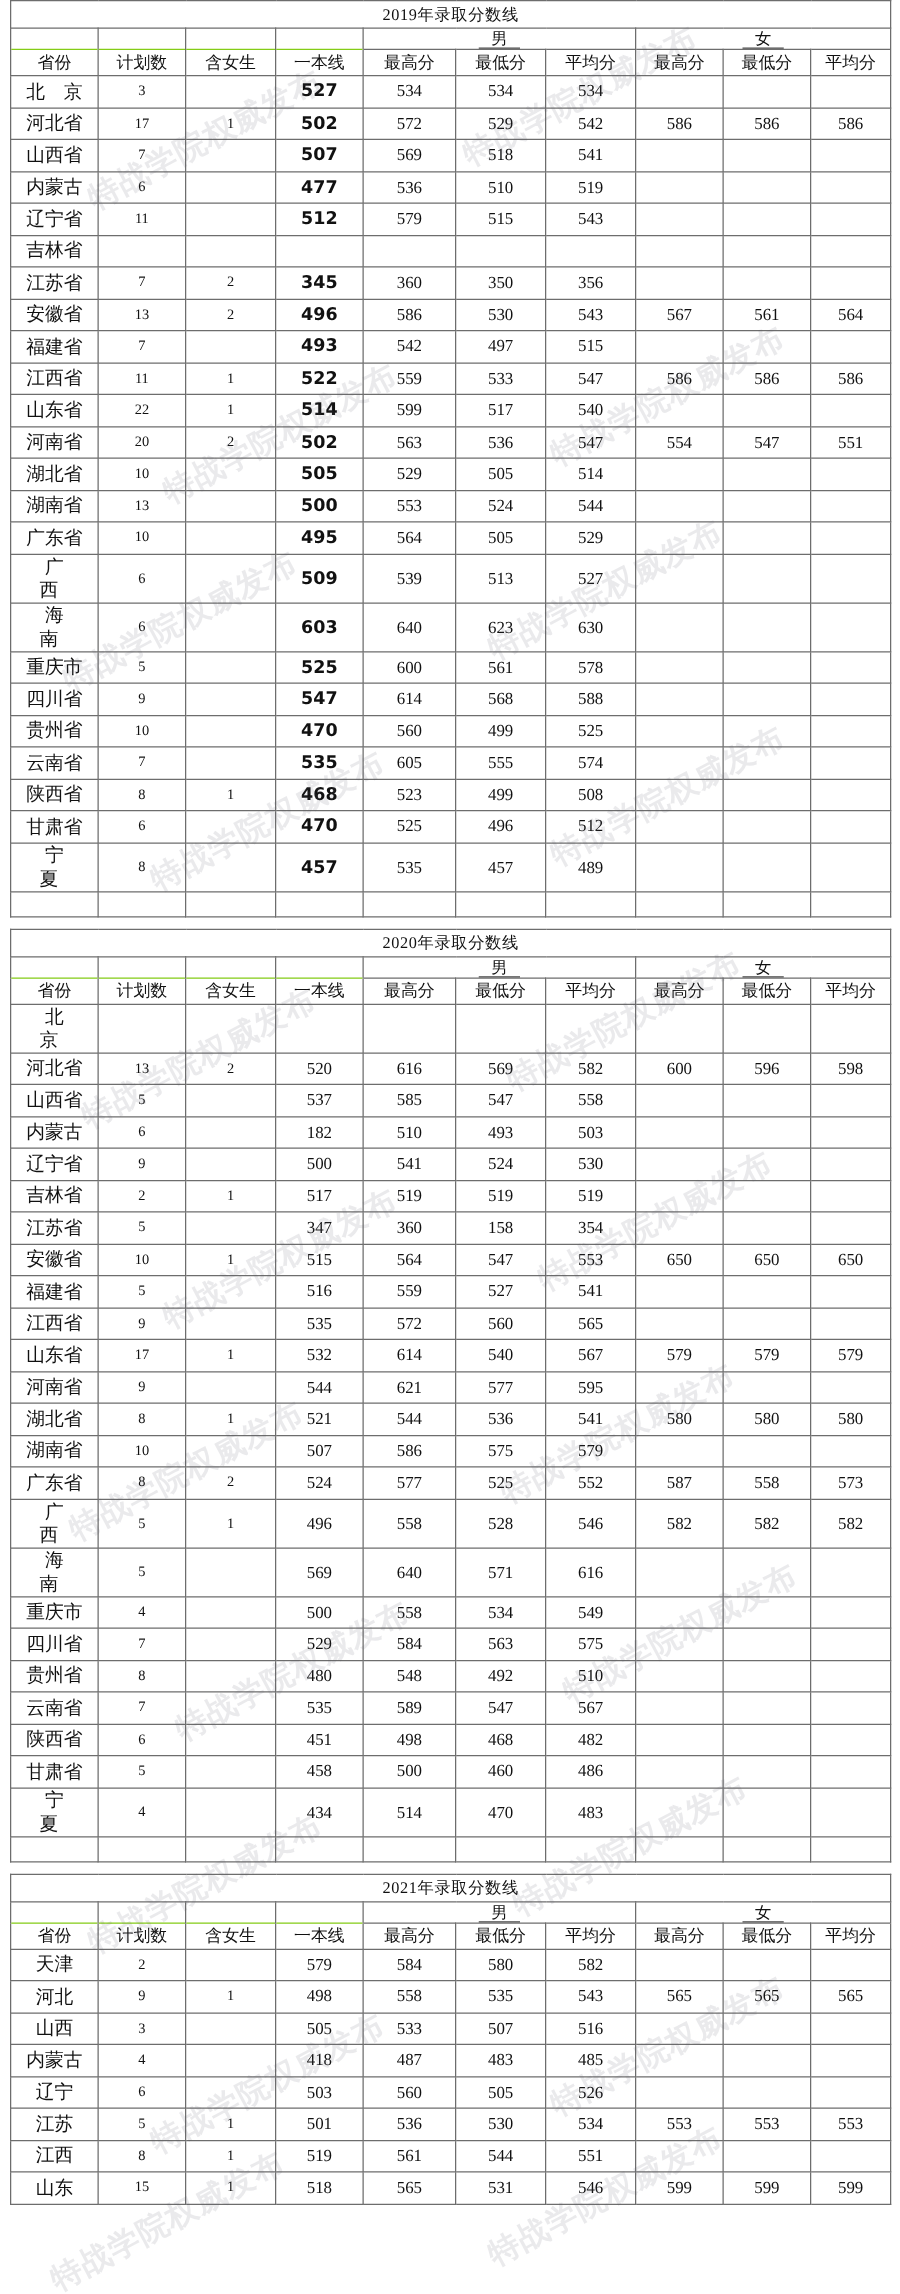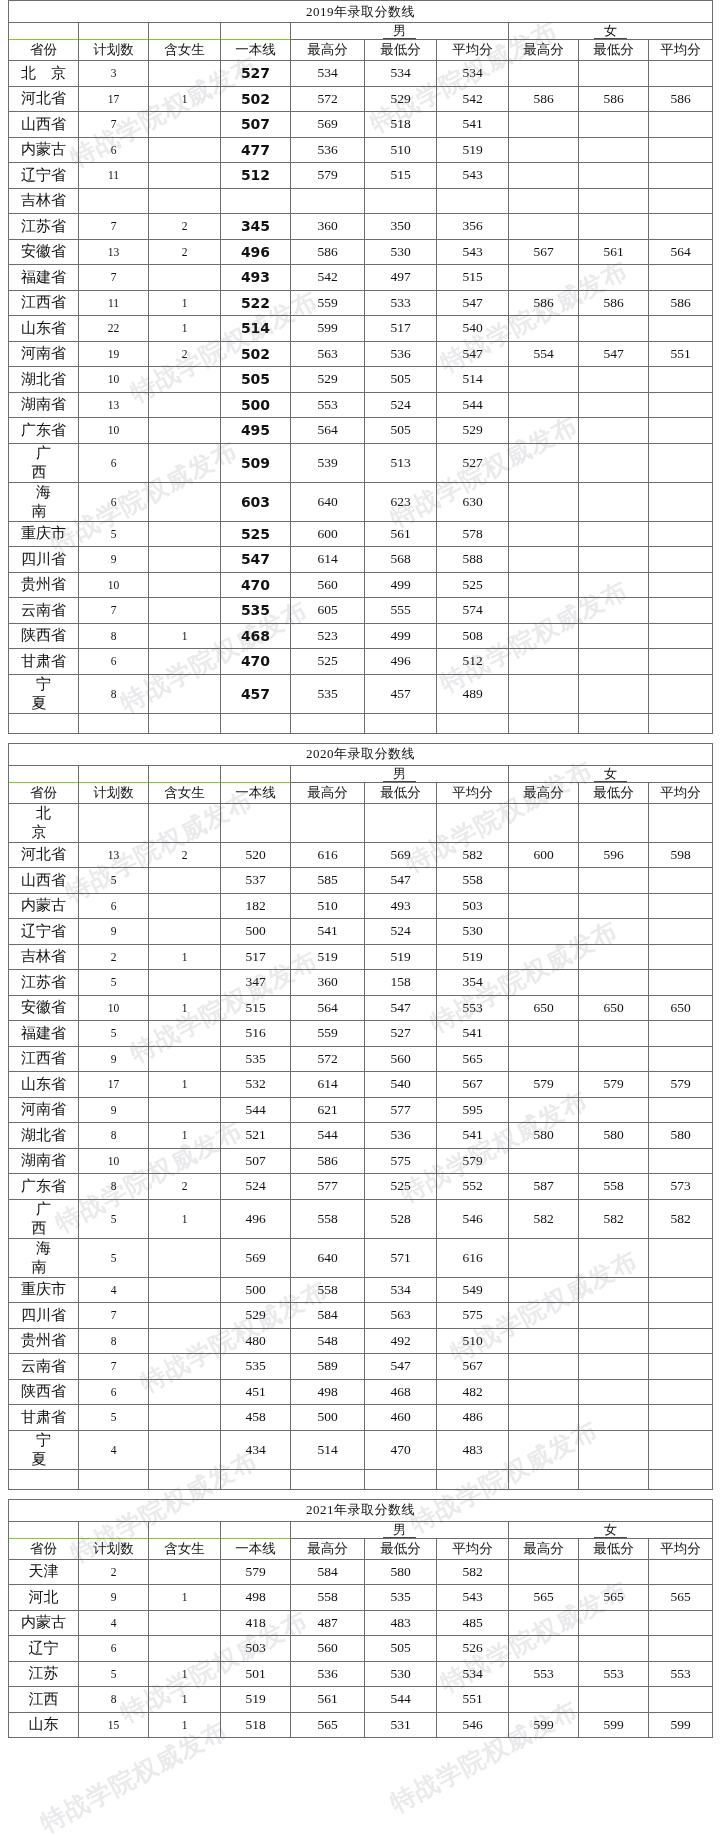--- a/index.html
+++ b/index.html
@@ -309,21 +309,21 @@
               <td class="line-b">514</td>
               <td class="num">599</td>
               <td class="num">517</td>
               <td class="num">540</td>
               <td class="num"></td>
               <td class="num"></td>
               <td class="num"></td>
             </tr>
             <tr class="data-row">
               <td class="prov">河南省</td>
-              <td class="plan">19</td>
+              <td class="plan">20</td>
               <td class="plan">2</td>
               <td class="line-b">502</td>
               <td class="num">563</td>
               <td class="num">536</td>
               <td class="num">547</td>
               <td class="num">554</td>
               <td class="num">547</td>
               <td class="num">551</td>
             </tr>
             <tr class="data-row">
@@ -880,20 +880,32 @@
               <td class="plan">1</td>
               <td class="num">498</td>
               <td class="num">558</td>
               <td class="num">535</td>
               <td class="num">543</td>
               <td class="num">565</td>
               <td class="num">565</td>
               <td class="num">565</td>
             </tr>
             <tr class="data-row">
+              <td class="prov">山西</td>
+              <td class="plan">3</td>
+              <td class="plan"></td>
+              <td class="num">505</td>
+              <td class="num">533</td>
+              <td class="num">507</td>
+              <td class="num">516</td>
+              <td class="num"></td>
+              <td class="num"></td>
+              <td class="num"></td>
+            </tr>
+            <tr class="data-row">
               <td class="prov">内蒙古</td>
               <td class="plan">4</td>
               <td class="plan"></td>
               <td class="num">418</td>
               <td class="num">487</td>
               <td class="num">483</td>
               <td class="num">485</td>
               <td class="num"></td>
               <td class="num"></td>
               <td class="num"></td>

